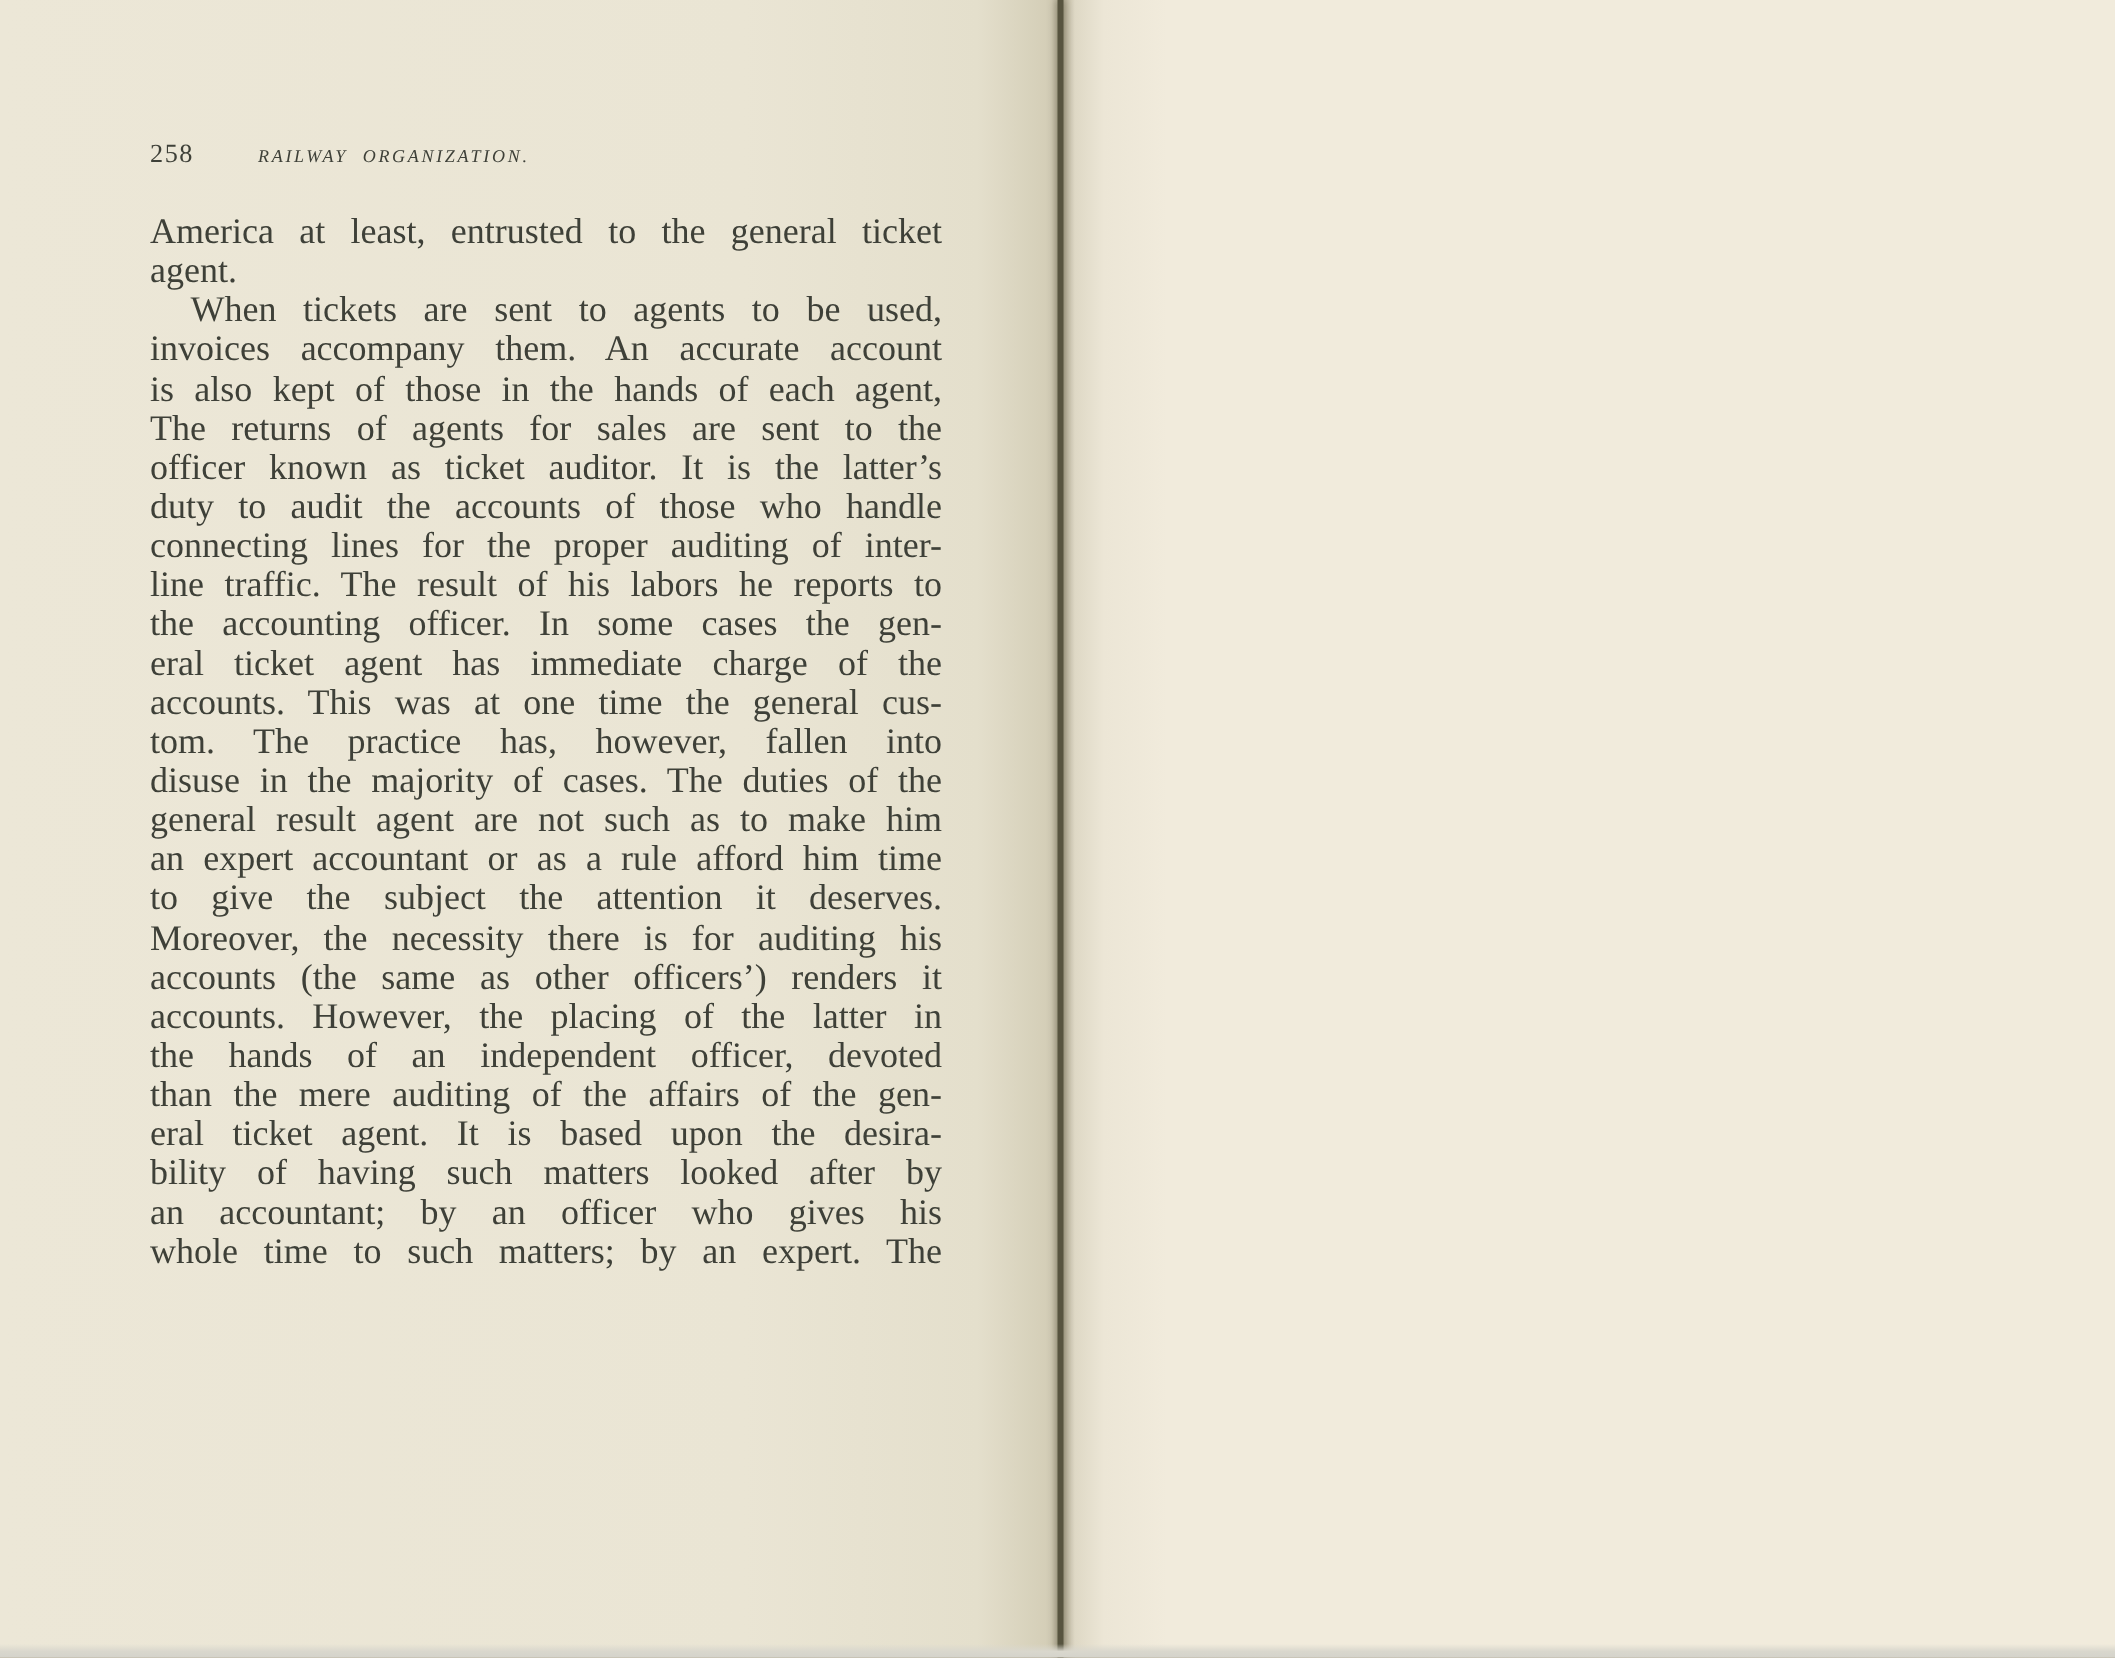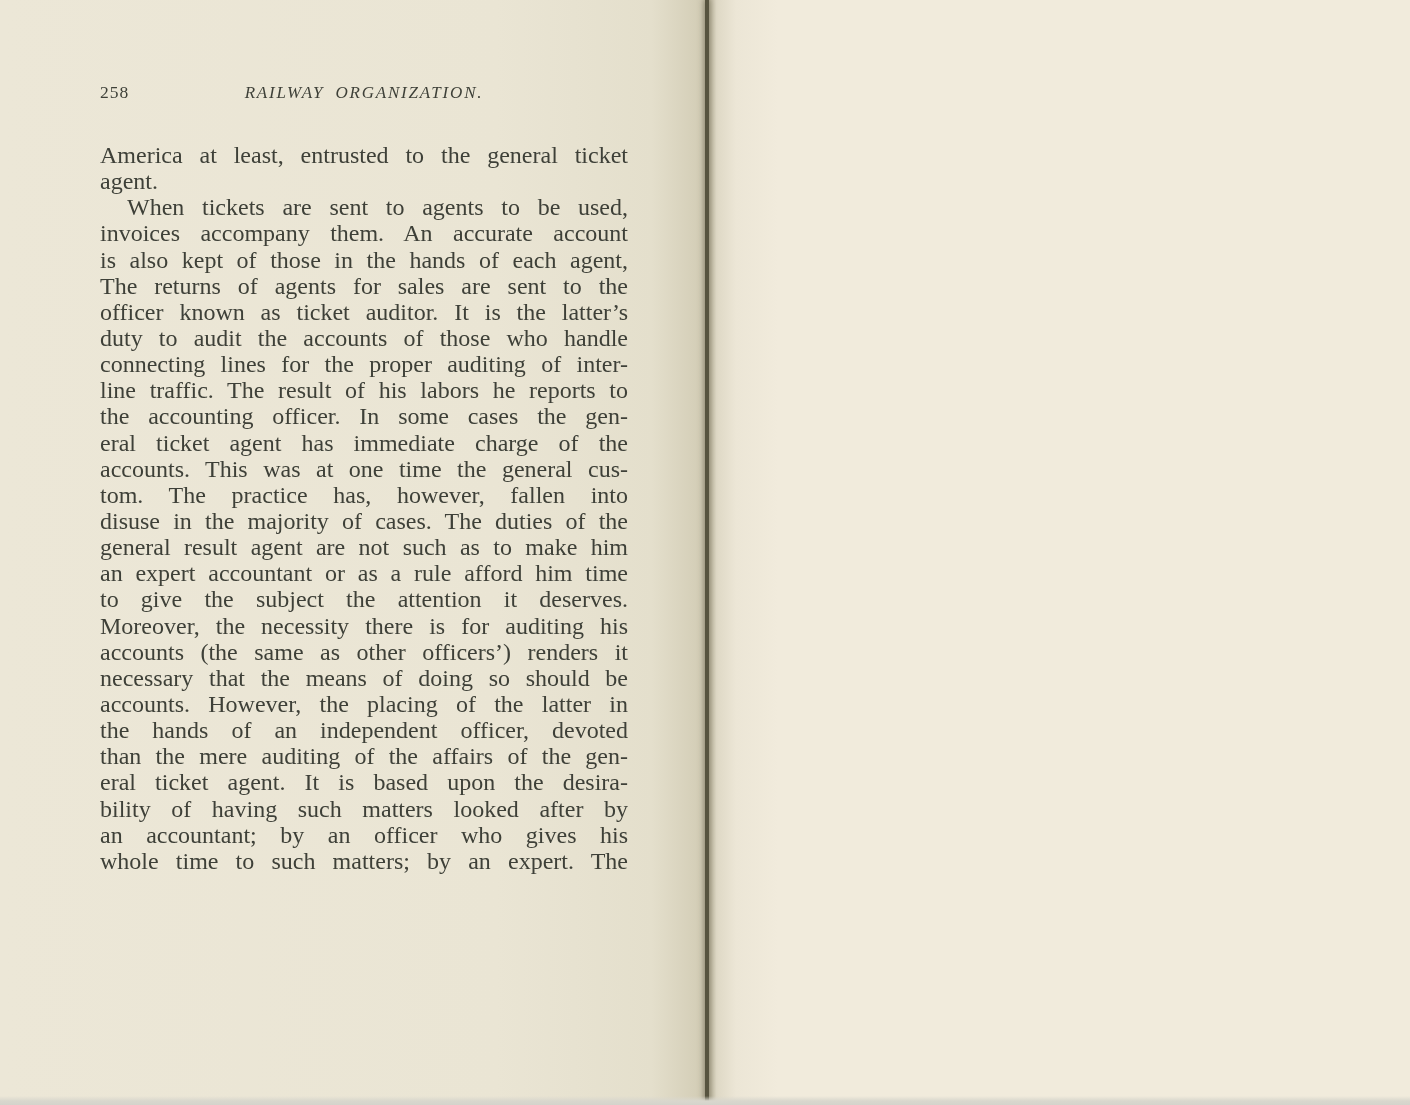--- a/index.html
+++ b/index.html
@@ -25,28 +25,28 @@
     position: absolute; top: 0; left: 705px; width: 4px; height: 1105px;
     background: #57543f;
     box-shadow: 0 0 6px 1px rgba(86, 82, 60, 0.55);
   }
   #bottom-edge {
     position: absolute; left: 0; bottom: 0; width: 1410px; height: 9px;
     background: linear-gradient(180deg, rgba(214,212,202,0) 0%, #d9d7cd 55%, #d4d3cb 100%);
   }
   
   .page-header {
-    position: absolute; top: 82px; display: flex; align-items: baseline;
+    position: absolute; top: 92px; display: flex; align-items: baseline;
     font-size: 17.5px;
   }
   #page-left .page-header  { left: 100px; width: 528px; }
   .page-num { width: 72px; letter-spacing: 1px; }
   .running-head {
-    flex: 1; text-align: center; font-style: italic;
-    letter-spacing: 1.8px; word-spacing: 5px; font-size: 17px;
+    flex: 1; font-style: italic;
+    letter-spacing: 1.8px; word-spacing: 5px; font-size: 12px;
   }
   
   .page-body { position: absolute; top: 142px; width: 528px; font-size: 24px; }
   #page-left  .page-body { left: 100px; }
   .line {
     height: 26.15px; line-height: 26.15px; overflow: hidden;
     text-align: justify; text-align-last: justify;
   }
   .line.e { text-align-last: left; }
   .line.i { text-indent: 27px; }
@@ -76,21 +76,20 @@
         <div class="line j">the accounting officer. In some cases the gen-</div>
         <div class="line j">eral ticket agent has immediate charge of the</div>
         <div class="line j">accounts. This was at one time the general cus-</div>
         <div class="line j">tom. The practice has, however, fallen into</div>
         <div class="line j">disuse in the majority of cases. The duties of the</div>
         <div class="line j">general result agent are not such as to make him</div>
         <div class="line j">an expert accountant or as a rule afford him time</div>
         <div class="line j">to give the subject the attention it deserves.</div>
         <div class="line j">Moreover, the necessity there is for auditing his</div>
         <div class="line j">accounts (the same as other officers’) renders it</div>
-        <div class="line j">necessary that the means of doing so should be</div>
         <div class="line j">accounts. However, the placing of the latter in</div>
         <div class="line j">the hands of an independent officer, devoted</div>
         <div class="line j">than the mere auditing of the affairs of the gen-</div>
         <div class="line j">eral ticket agent. It is based upon the desira-</div>
         <div class="line j">bility of having such matters looked after by</div>
         <div class="line j">an accountant; by an officer who gives his</div>
         <div class="line j">whole time to such matters; by an expert. The</div>
       </div>
   </div>
 

